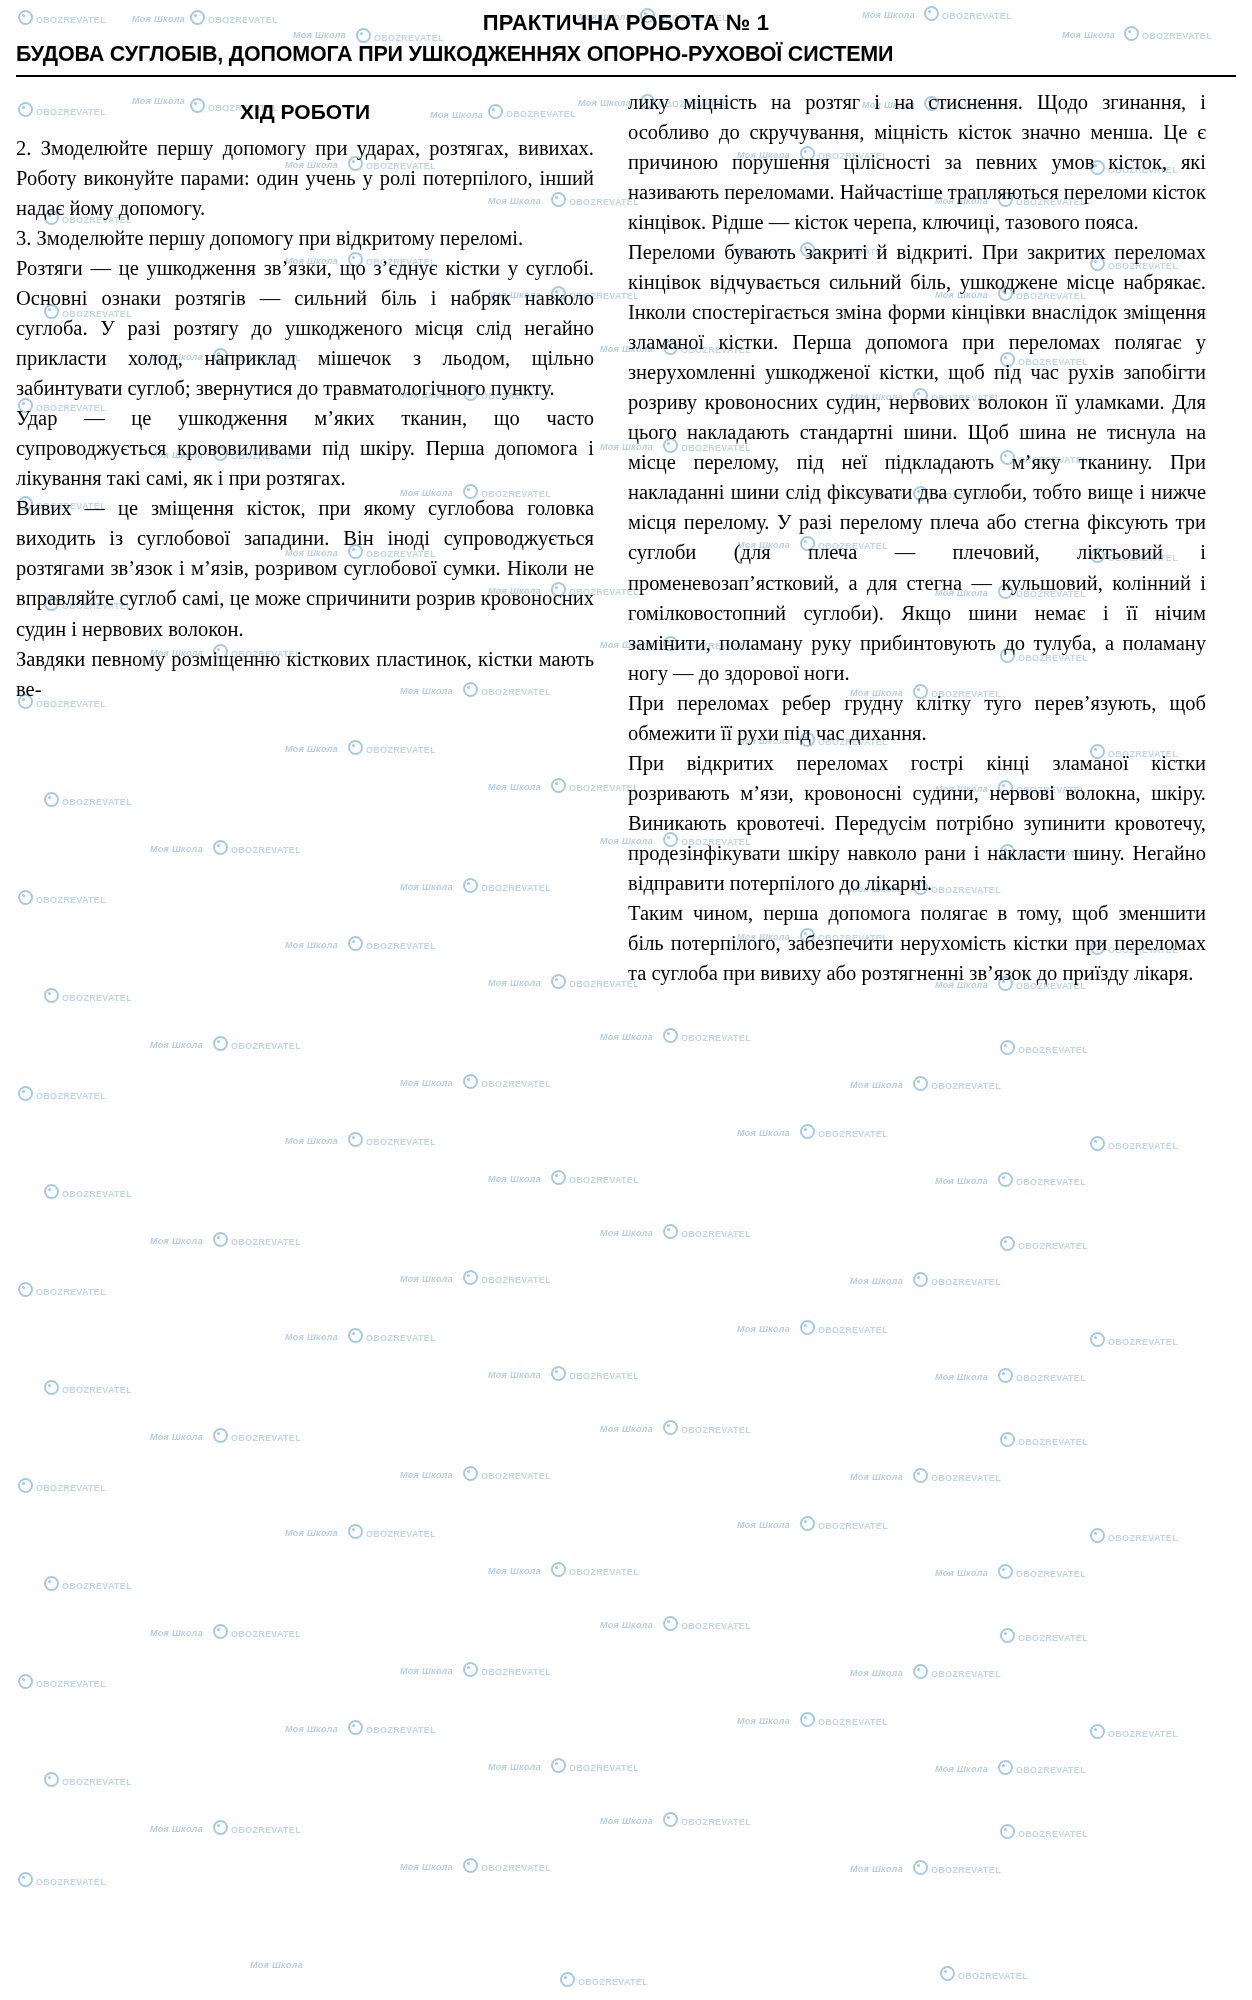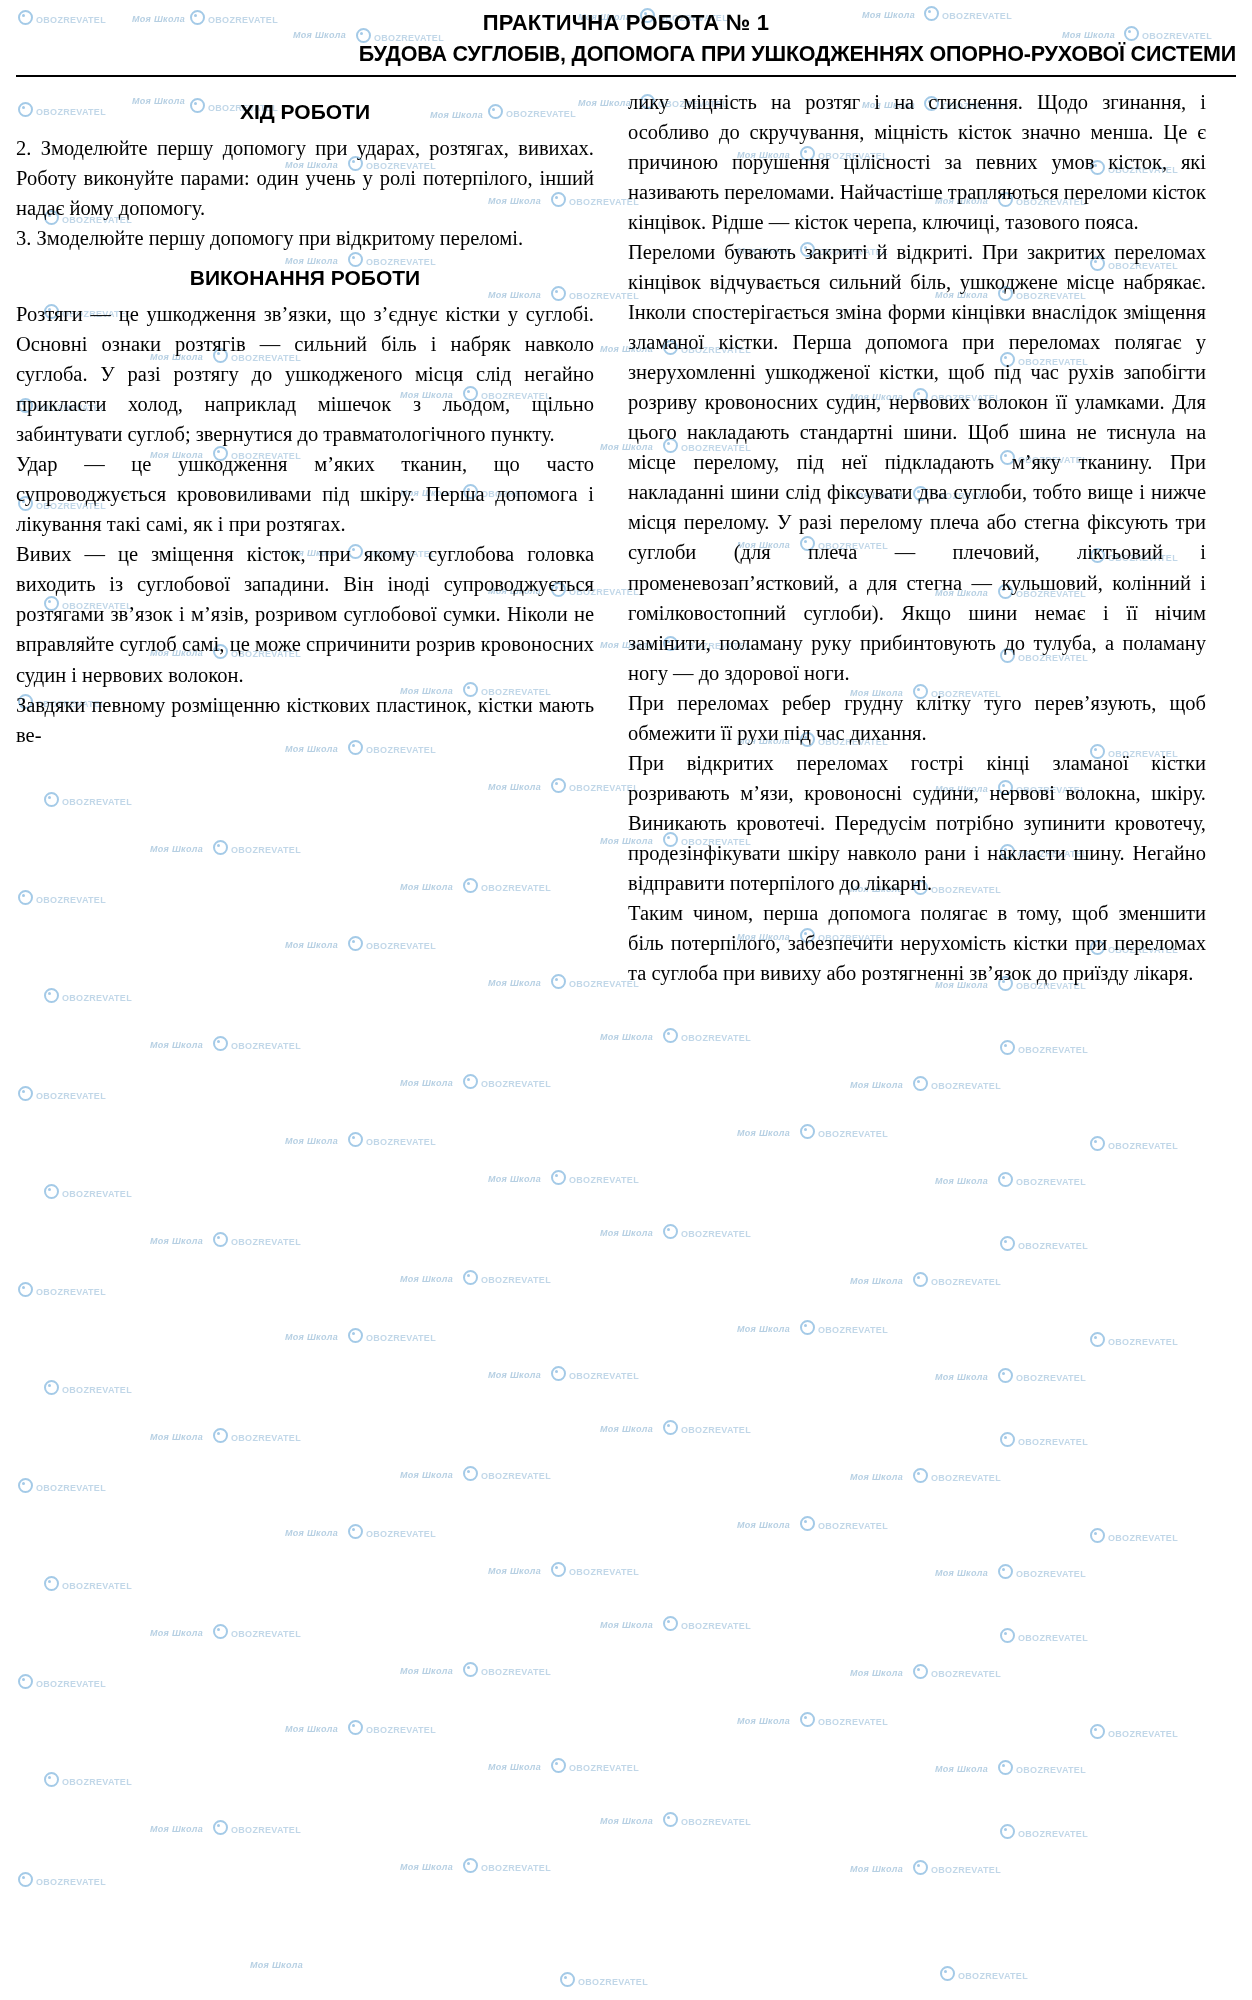--- a/index.html
+++ b/index.html
@@ -69,21 +69,21 @@
 
   .title-main {
     text-align: center;
     font-family: "Liberation Sans", sans-serif;
     font-weight: bold;
     font-size: 22px;
     letter-spacing: .2px;
     padding-top: 10px;
   }
   .title-sub {
-    text-align: right;
+    text-align: left;
     font-family: "Liberation Sans", sans-serif;
     font-weight: bold;
     font-size: 21.5px;
     padding-top: 6px;
     padding-bottom: 6px;
     letter-spacing: -.2px;
   }
   .rule {
     border: none;
     border-top: 2px solid #000;
@@ -374,21 +374,20 @@
 
   <div class="columns">
 
     <div class="col">
 
       <h2 class="section">ХІД РОБОТИ</h2>
 
       <p class="body">2. Змоделюйте першу допомогу при ударах, розтягах, вивихах. Роботу виконуйте парами: один учень у ролі потерпілого, інший надає йому допомогу.</p>
       <p class="body">3. Змоделюйте першу допомогу при відкритому переломі.</p>
 
-      <h2 class="section">ВИКОНАННЯ РОБОТИ</h2>
 
       <p class="body">Розтяги — це ушкодження зв’язки, що з’єднує кістки у суглобі. Основні ознаки розтягів — сильний біль і набряк навколо суглоба. У разі розтягу до ушкодженого місця слід негайно прикласти холод, наприклад мішечок з льодом, щільно забинтувати суглоб; звернутися до травматологічного пункту.</p>
       <p class="body">Удар — це ушкодження м’яких тканин, що часто супроводжується крововиливами під шкіру. Перша допомога і лікування такі самі, як і при розтягах.</p>
       <p class="body">Вивих — це зміщення кісток, при якому суглобова головка виходить із суглобової западини. Він іноді супроводжується розтягами зв’язок і м’язів, розривом суглобової сумки. Ніколи не вправляйте суглоб самі, це може спричинити розрив кровоносних судин і нервових волокон.</p>
       <p class="body">Завдяки певному розміщенню кісткових пластинок, кістки мають ве-</p>
     </div>
 
     <div class="col">
       <p class="body">лику міцність на розтяг і на стиснення. Щодо згинання, і особливо до скручування, міцність кісток значно менша. Це є причиною порушення цілісності за певних умов кісток, які називають переломами. Найчастіше трапляються переломи кісток кінцівок. Рідше — кісток черепа, ключиці, тазового пояса.</p>
       <p class="body">Переломи бувають закриті й відкриті. При закритих переломах кінцівок відчувається сильний біль, ушкоджене місце набрякає. Інколи спостерігається зміна форми кінцівки внаслідок зміщення зламаної кістки. Перша допомога при переломах полягає у знерухомленні ушкодженої кістки, щоб під час рухів запобігти розриву кровоносних судин, нервових волокон її уламками. Для цього накладають стандартні шини. Щоб шина не тиснула на місце перелому, під неї підкладають м’яку тканину. При накладанні шини слід фіксувати два суглоби, тобто вище і нижче місця перелому. У разі перелому плеча або стегна фіксують три суглоби (для плеча — плечовий, ліктьовий і променевозап’ястковий, а для стегна — кульшовий, колінний і гомілковостопний суглоби). Якщо шини немає і її нічим замінити, поламану руку прибинтовують до тулуба, а поламану ногу — до здорової ноги.</p>

